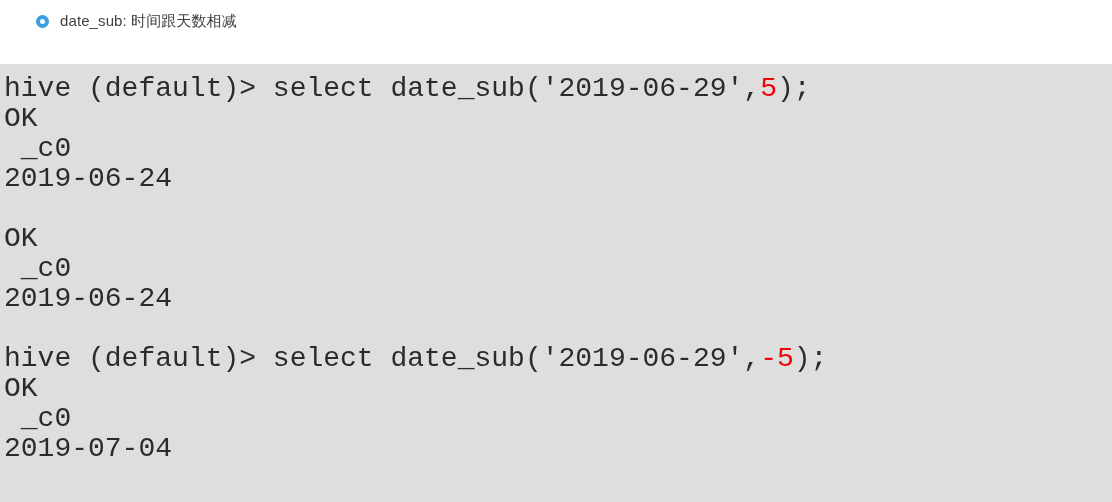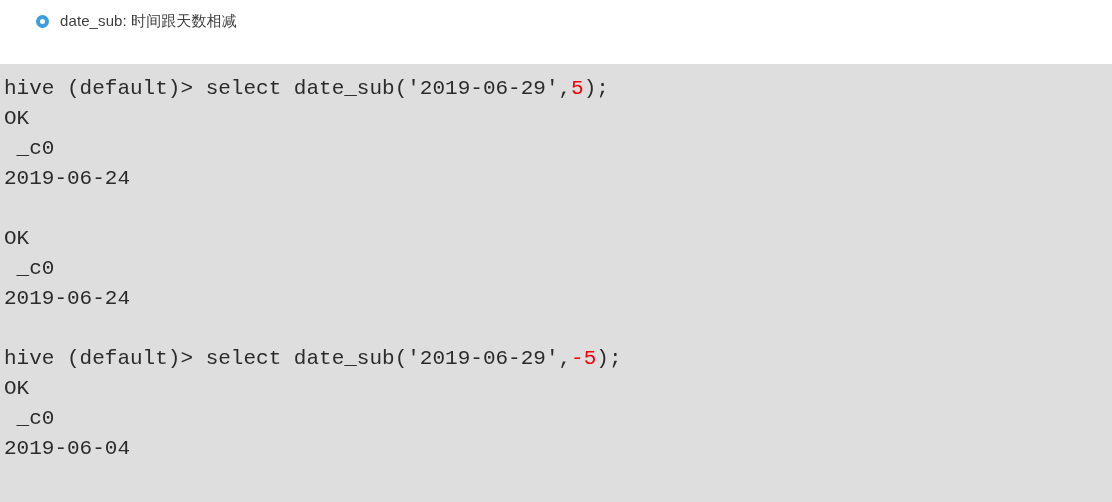--- a/index.html
+++ b/index.html
@@ -50,21 +50,21 @@
   
   .code-block {
     background: #dedede;
     width: 1112px;
     min-height: 438px;
     padding: 10px 0 0 4px;
     overflow: hidden;
   }
   .code-line {
     font-family: "Liberation Mono", "DejaVu Sans Mono", monospace;
-    font-size: 21px;
+    font-size: 28px;
     line-height: 30px;
     color: #2b2b2b;
     white-space: pre;
     min-height: 30px;
   }
   .code-line.blank { color: transparent; }
   .tok-red { color: #f6000b; }
 </style>
 </head>
 <body>
@@ -85,15 +85,15 @@
   <div class="code-line blank"> </div>
 
   <div class="code-line">OK</div>
   <div class="code-line"> _c0</div>
   <div class="code-line">2019-06-24</div>
   <div class="code-line blank"> </div>
 
   <div class="code-line"><span>hive (default)&gt; select date_sub('2019-06-29',</span><span class="tok-red">-5</span><span>);</span></div>
   <div class="code-line">OK</div>
   <div class="code-line"> _c0</div>
-  <div class="code-line">2019-06-04</div>
+  <div class="code-line">2019-07-04</div>
 
 </div>
 
 </body></html>

